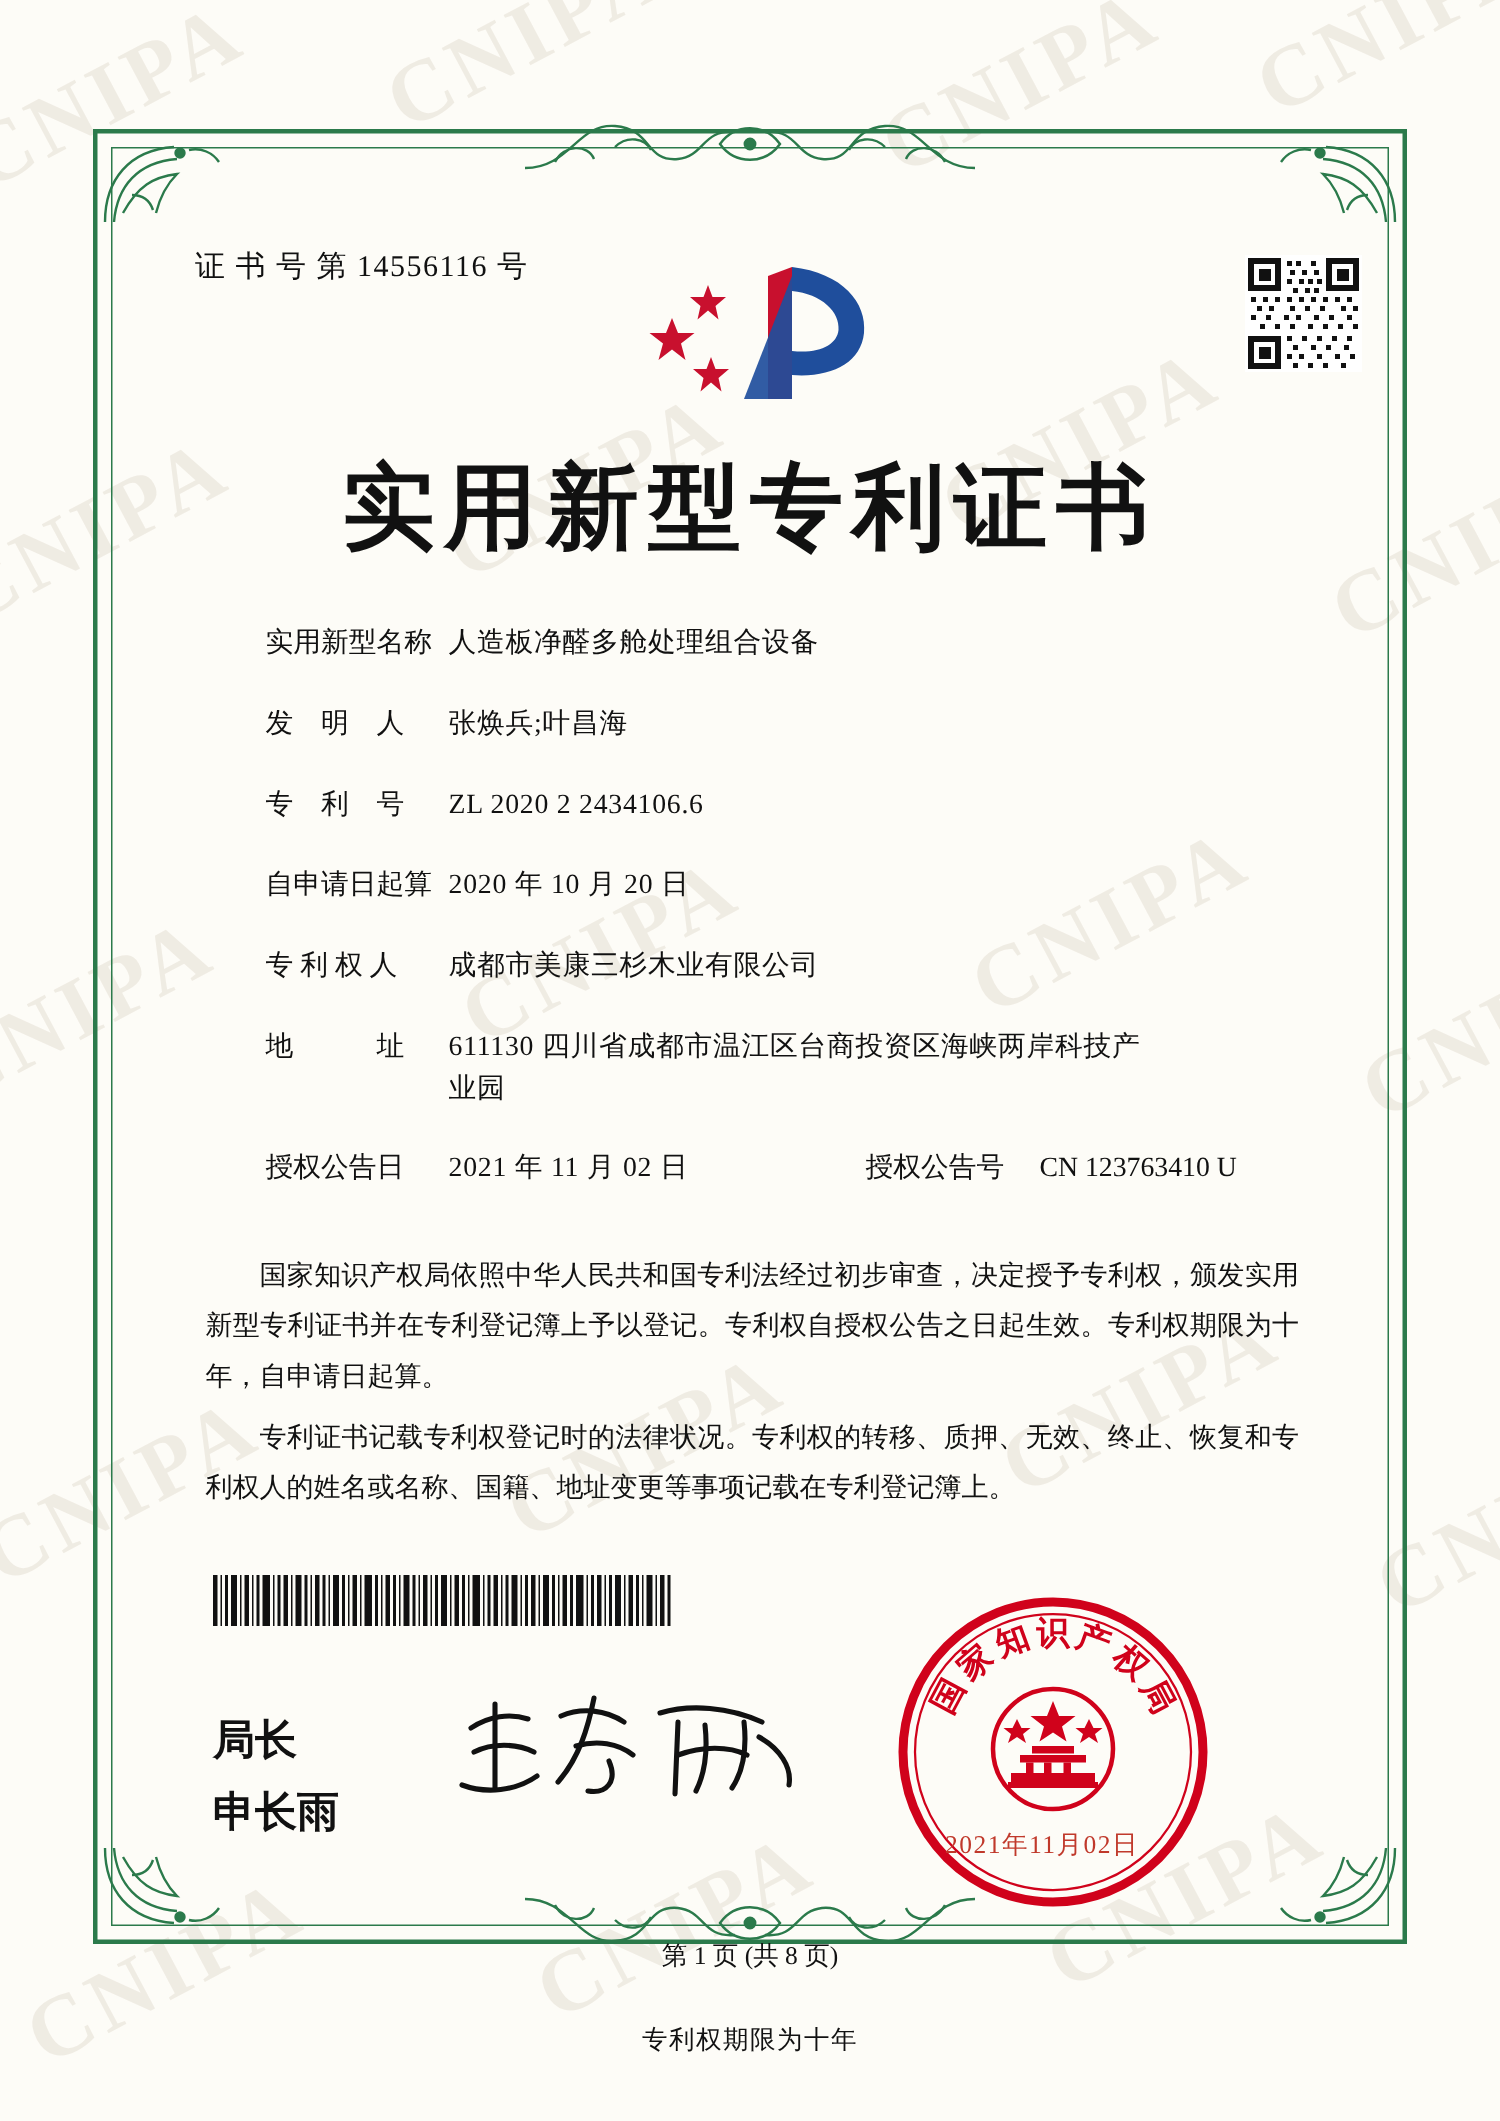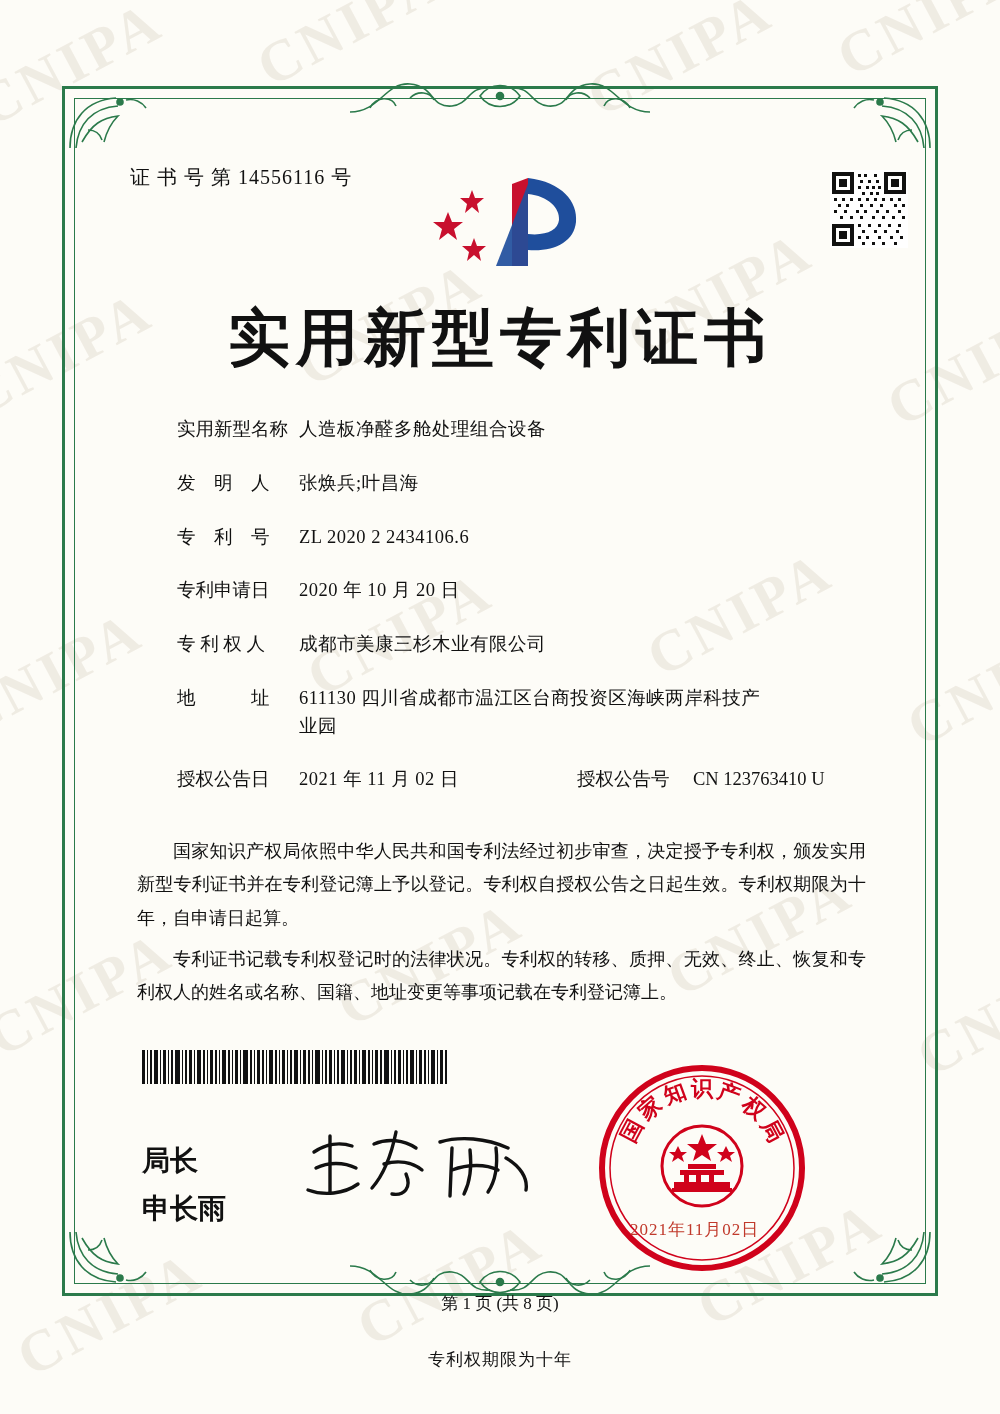--- a/index.html
+++ b/index.html
@@ -453,21 +453,21 @@
       <div class="field-label nospace">发　明　人</div>
       <div class="field-value">张焕兵;叶昌海</div>
     </div>
 
     <div class="field-row">
       <div class="field-label nospace">专　利　号</div>
       <div class="field-value">ZL 2020 2 2434106.6</div>
     </div>
 
     <div class="field-row">
-      <div class="field-label nospace">专利申请日</div>
+      <div class="field-label nospace">自申请日起算</div>
       <div class="field-value">2020 年 10 月 20 日</div>
     </div>
 
     <div class="field-row">
       <div class="field-label nospace">专 利 权 人</div>
       <div class="field-value">成都市美康三杉木业有限公司</div>
     </div>
 
     <div class="field-row">
       <div class="field-label nospace">地　　　址</div>

